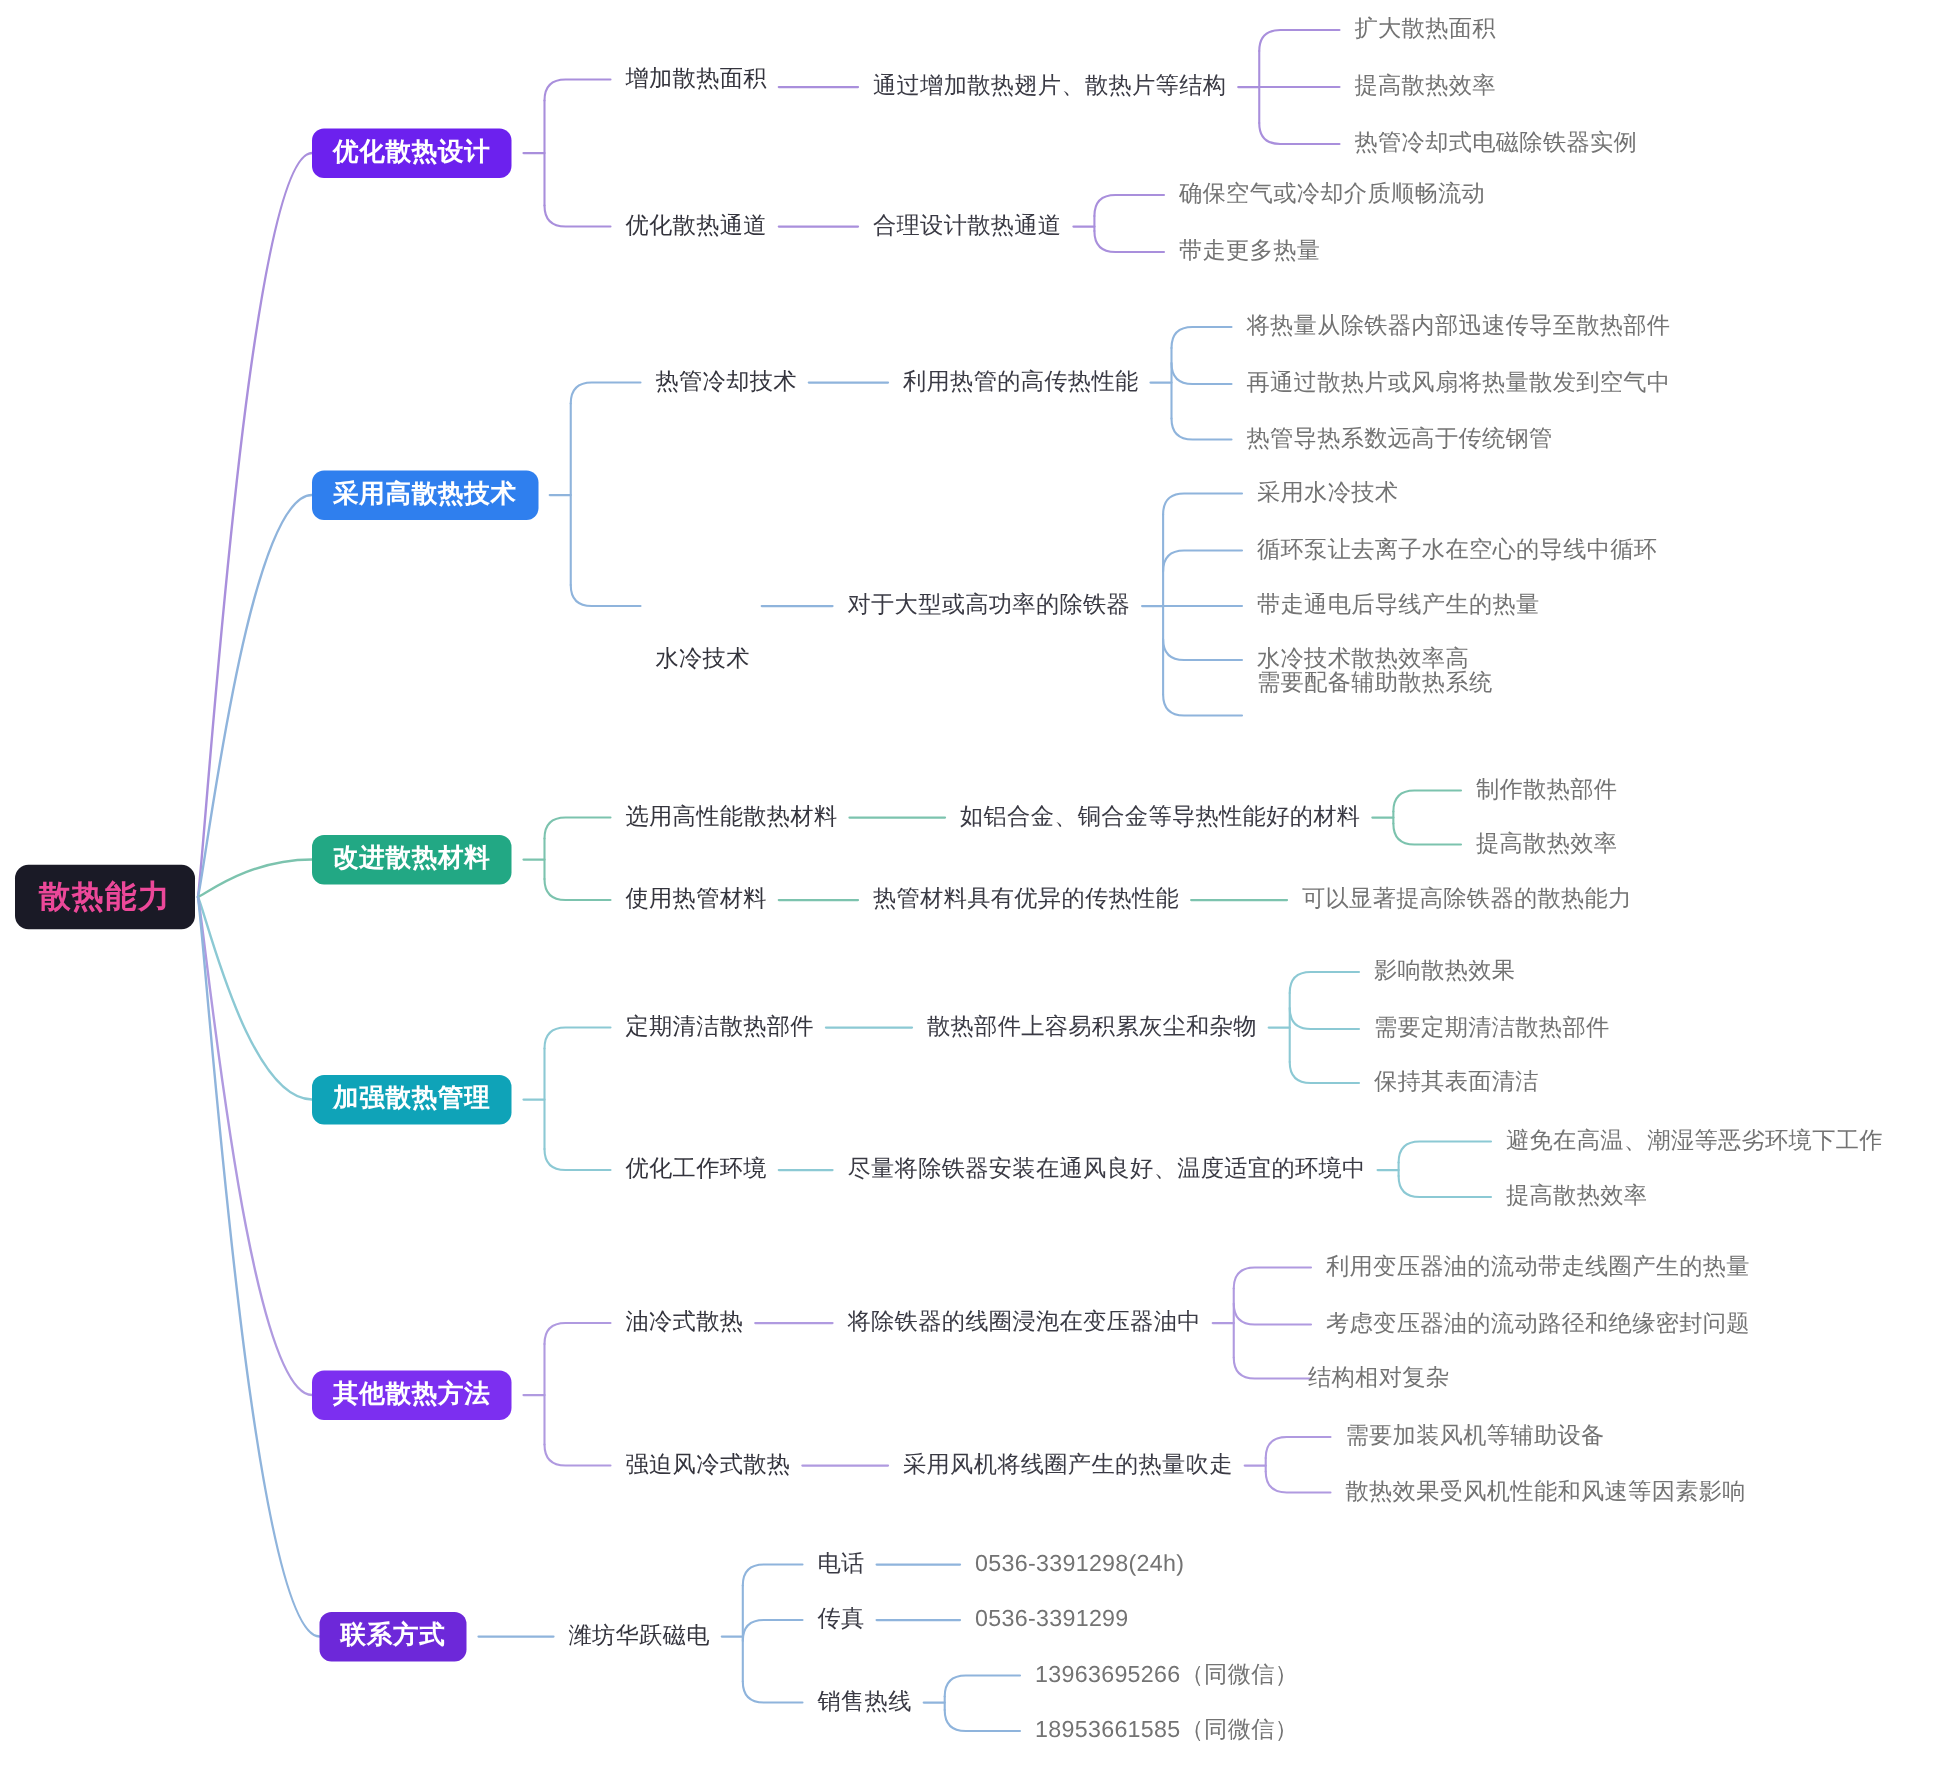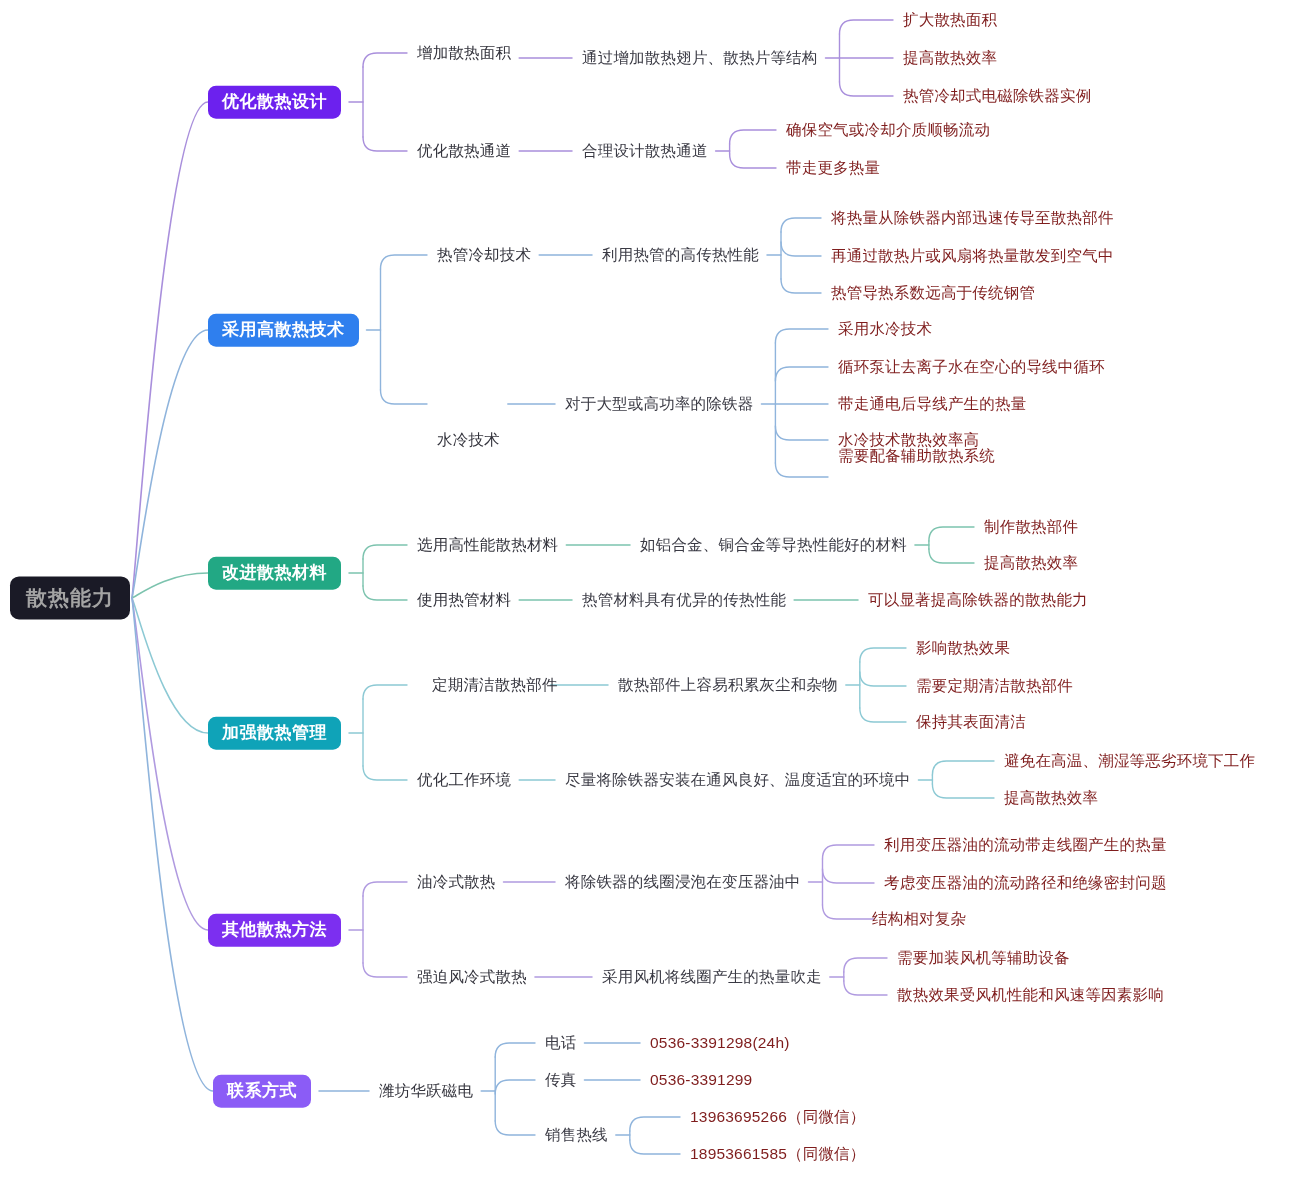--- a/index.html
+++ b/index.html
@@ -25,21 +25,21 @@
     pointer-events: none;
   }
   .node {
     position: absolute;
     white-space: nowrap;
     transform: translateY(-50%);
   }
   
   .root-node {
     background: #1a1a26;
-    color: #a3a3a3;
+    color: #ec4899;
     font-size: 21px;
     font-weight: 600;
     letter-spacing: 1px;
     padding: 10px 16px;
     border-radius: 9px;
     line-height: 1.1;
   }
   
   .branch-node {
     color: #ffffff;
@@ -52,21 +52,21 @@
   }
   
   .text-node {
     color: #3d3d46;
     font-size: 15.5px;
     line-height: 1.15;
     letter-spacing: 0.2px;
   }
   .text-node.lvl2 { color: #34343d; }
   .text-node.lvl3 { color: #3a3a44; }
-  .text-node.lvl4 { color: #7f1d1d; }
+  .text-node.lvl4 { color: #737373; }
 </style>
 </head>
 <body>
 
 <div id="canvas">
   <svg id="links" viewBox="0 0 1300 1177" width="1300" height="1177">
       <path d="M132 598 C138.08 548.4 166.2 102 208 102" fill="none" stroke="#a98fdc" stroke-width="1.6" stroke-linecap="round"></path>
       <path d="M349 102 L363 102" fill="none" stroke="#a98fdc" stroke-width="1.5" stroke-linecap="round"></path>
       <path d="M363 67 L363 137" fill="none" stroke="#a98fdc" stroke-width="1.4" stroke-linecap="round"></path>
       <path d="M363 67 Q363 53 377 53 L407 53" fill="none" stroke="#a98fdc" stroke-width="1.4" stroke-linecap="round"></path>
@@ -186,40 +186,40 @@
       <div class="node text-node lvl4" style="left: 838px; top: 456px; text-align: right;">需要配备辅助散热系统</div>
       <div class="node branch-node" style="left: 208px; top: 573px; background: rgb(34, 168, 132);">改进散热材料</div>
       <div class="node text-node lvl2" style="left: 417px; top: 545px;">选用高性能散热材料</div>
       <div class="node text-node lvl3" style="left: 640px; top: 545px;">如铝合金、铜合金等导热性能好的材料</div>
       <div class="node text-node lvl4" style="left: 984px; top: 527px;">制作散热部件</div>
       <div class="node text-node lvl4" style="left: 984px; top: 563px;">提高散热效率</div>
       <div class="node text-node lvl2" style="left: 417px; top: 600px;">使用热管材料</div>
       <div class="node text-node lvl3" style="left: 582px; top: 600px;">热管材料具有优异的传热性能</div>
       <div class="node text-node lvl4" style="left: 868px; top: 600px;">可以显著提高除铁器的散热能力</div>
       <div class="node branch-node" style="left: 208px; top: 733px; background: rgb(15, 163, 184);">加强散热管理</div>
-      <div class="node text-node lvl2" style="left: 417px; top: 685px; margin-left: 15px;">定期清洁散热部件</div>
+      <div class="node text-node lvl2" style="left: 417px; top: 685px;">定期清洁散热部件</div>
       <div class="node text-node lvl3" style="left: 618px; top: 685px;">散热部件上容易积累灰尘和杂物</div>
       <div class="node text-node lvl4" style="left: 916px; top: 648px;">影响散热效果</div>
       <div class="node text-node lvl4" style="left: 916px; top: 686px;">需要定期清洁散热部件</div>
       <div class="node text-node lvl4" style="left: 916px; top: 722px;">保持其表面清洁</div>
       <div class="node text-node lvl2" style="left: 417px; top: 780px;">优化工作环境</div>
       <div class="node text-node lvl3" style="left: 565px; top: 780px;">尽量将除铁器安装在通风良好、温度适宜的环境中</div>
       <div class="node text-node lvl4" style="left: 1004px; top: 761px;">避免在高温、潮湿等恶劣环境下工作</div>
       <div class="node text-node lvl4" style="left: 1004px; top: 798px;">提高散热效率</div>
       <div class="node branch-node" style="left: 208px; top: 930px; background: rgb(124, 47, 240);">其他散热方法</div>
       <div class="node text-node lvl2" style="left: 417px; top: 882px;">油冷式散热</div>
       <div class="node text-node lvl3" style="left: 565px; top: 882px;">将除铁器的线圈浸泡在变压器油中</div>
       <div class="node text-node lvl4" style="left: 884px; top: 845px;">利用变压器油的流动带走线圈产生的热量</div>
       <div class="node text-node lvl4" style="left: 884px; top: 883px;">考虑变压器油的流动路径和绝缘密封问题</div>
       <div class="node text-node lvl4" style="left: 872px; top: 919px;">结构相对复杂</div>
       <div class="node text-node lvl2" style="left: 417px; top: 977px;">强迫风冷式散热</div>
       <div class="node text-node lvl3" style="left: 602px; top: 977px;">采用风机将线圈产生的热量吹走</div>
       <div class="node text-node lvl4" style="left: 897px; top: 958px;">需要加装风机等辅助设备</div>
       <div class="node text-node lvl4" style="left: 897px; top: 995px;">散热效果受风机性能和风速等因素影响</div>
-      <div class="node branch-node" style="left: 213px; top: 1091px; background: #8b5cf6;">联系方式</div>
+      <div class="node branch-node" style="left: 213px; top: 1091px; background: #6d28d9;">联系方式</div>
       <div class="node text-node lvl2" style="left: 379px; top: 1091px;">潍坊华跃磁电</div>
       <div class="node text-node lvl3" style="left: 545px; top: 1043px;">电话</div>
       <div class="node text-node lvl4" style="left: 650px; top: 1043px;">0536-3391298(24h)</div>
       <div class="node text-node lvl3" style="left: 545px; top: 1080px;">传真</div>
       <div class="node text-node lvl4" style="left: 650px; top: 1080px;">0536-3391299</div>
       <div class="node text-node lvl3" style="left: 545px; top: 1135px;">销售热线</div>
       <div class="node text-node lvl4" style="left: 690px; top: 1117px;">13963695266（同微信）</div>
       <div class="node text-node lvl4" style="left: 690px; top: 1154px;">18953661585（同微信）</div>
     </div>
 </div>

